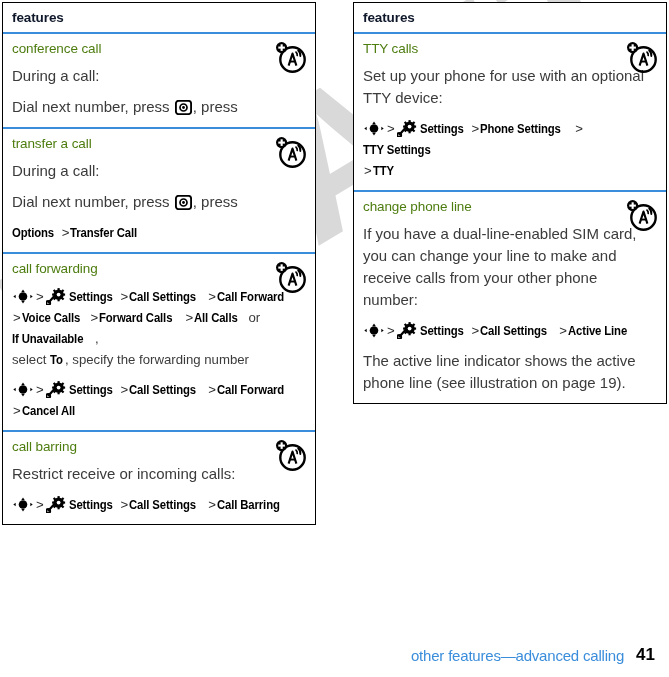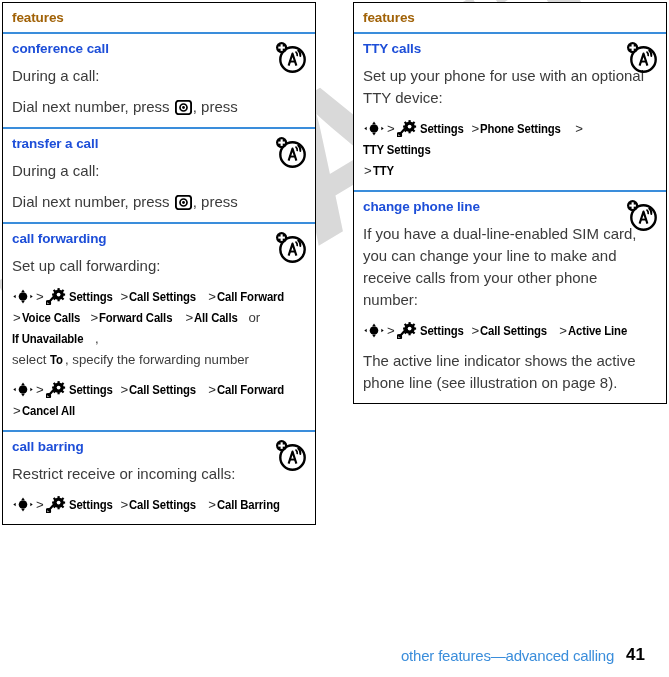--- a/index.html
+++ b/index.html
@@ -61,39 +61,39 @@
   
   .tbl-head {
     position: relative;
     padding: 5px 8px 6px 9px;
     border-bottom: 2.4px solid #3a8ddb;
     background: #ffffff;
   }
   .tbl-head-label {
     font-size: 13.5px;
     font-weight: bold;
-    color: #a16207;
+    color: #0f172a;
     line-height: 15px;
     letter-spacing: -0.1px;
   }
 
   
   .row {
     position: relative;
     background: #ffffff;
     padding: 6px 9px 9px 9px;
     border-bottom: 2.4px solid #3a8ddb;
     box-sizing: border-box;
   }
   .row:last-child { border-bottom: none; }
 
   .row-title {
     font-size: 13.5px;
-    font-weight: bold;
-    color: #1d4ed8;
+    font-weight: normal;
+    color: #4d7c0f;
     line-height: 17px;
     letter-spacing: -0.1px;
     margin-bottom: 2px;
     padding-right: 46px;
   }
 
   .para {
     font-size: 15px;
     color: #3b3b3b;
     line-height: 22px;
@@ -161,21 +161,21 @@
   }
 
   
   .footer {
     position: absolute;
     left: 0;
     right: 0;
     bottom: 8px;
     height: 24px;
     text-align: right;
-    padding-right: 24px;
+    padding-right: 14px;
     z-index: 3;
   }
   .footer-chapter {
     font-size: 15px;
     color: #3a8ddb;
     letter-spacing: -0.2px;
     vertical-align: middle;
   }
   .footer-page {
     font-size: 17px;
@@ -226,34 +226,34 @@
             <path d="M24.2 10.6 q2.6 2.2 2.1 5.4" fill="none" stroke="#000" stroke-width="1.9" stroke-linecap="round"></path>
             <path d="M22.0 12.2 q1.5 1.4 1.2 3.3" fill="none" stroke="#000" stroke-width="1.7" stroke-linecap="round"></path>
           </svg></span>
         <div class="row-title">transfer a call</div>
         <p class="para">During a call:</p>
         <p class="para"><span class="plain">Dial&nbsp;next&nbsp;number,&nbsp;press&nbsp;</span><span class="key-icon"><svg viewBox="0 0 17 15" width="17" height="15">
               <rect x="0.9" y="0.9" width="15.2" height="13.2" rx="2.6" ry="2.6" fill="none" stroke="#000" stroke-width="1.9"></rect>
               <circle cx="8.5" cy="7.5" r="3.5" fill="none" stroke="#000" stroke-width="1.7"></circle>
               <circle cx="8.5" cy="7.5" r="1.4" fill="#000"></circle>
             </svg></span><span class="plain">,&nbsp;press</span></p>
+        <p class="path"><span class="mi">Options</span><span class="gt">&gt;</span><span class="mi">Transfer Call</span></p>
       </div>
       <div class="row">
         <span class="net-icon"><svg viewBox="0 0 34 34" width="34" height="34">
             <circle cx="18.5" cy="19.5" r="12.2" fill="none" stroke="#000" stroke-width="2.4"></circle>
             <circle cx="7.6" cy="7.6" r="5.6" fill="#000"></circle>
             <rect x="6.6" y="4.3" width="2.1" height="6.6" fill="#fff"></rect>
             <rect x="4.3" y="6.55" width="6.6" height="2.1" fill="#fff"></rect>
             <path d="M14.6 25.6 L18.5 13.6 L22.4 25.6" fill="none" stroke="#000" stroke-width="2.1" stroke-linejoin="round"></path>
             <rect x="15.5" y="20.6" width="6" height="1.9" fill="#000"></rect>
             <path d="M24.2 10.6 q2.6 2.2 2.1 5.4" fill="none" stroke="#000" stroke-width="1.9" stroke-linecap="round"></path>
             <path d="M22.0 12.2 q1.5 1.4 1.2 3.3" fill="none" stroke="#000" stroke-width="1.7" stroke-linecap="round"></path>
           </svg></span>
         <div class="row-title">call forwarding</div>
-        <p class="para">Set up call forwarding:</p>
         <p class="path"><span class="nav-icon"><svg viewBox="0 0 22 17" width="22" height="17">
               <circle cx="11" cy="8.5" r="4.3" fill="#000"></circle>
               <path d="M11 1.6 L12.7 4.0 L9.3 4.0 Z" fill="#000"></path>
               <path d="M11 15.4 L9.3 13.0 L12.7 13.0 Z" fill="#000"></path>
               <path d="M1.3 8.5 L3.7 6.8 L3.7 10.2 Z" fill="#000"></path>
               <path d="M20.7 8.5 L18.3 10.2 L18.3 6.8 Z" fill="#000"></path>
             </svg></span><span class="gt">&gt;</span><span class="gear-icon"><svg viewBox="0 0 21 17" width="21" height="17">
               <g fill="#000">
                 <circle cx="12.6" cy="6.6" r="5.2"></circle>
                 <rect x="11.5" y="0.1" width="2.2" height="3.0"></rect>
@@ -396,21 +396,21 @@
                 <rect x="16.1" y="5.5" width="3.0" height="2.2"></rect>
                 <rect x="7.6" y="1.5" width="2.2" height="3.0" transform="rotate(-45 8.7 3)"></rect>
                 <rect x="15.4" y="9.0" width="2.2" height="3.0" transform="rotate(-45 16.5 10.5)"></rect>
                 <rect x="15.4" y="1.5" width="2.2" height="3.0" transform="rotate(45 16.5 3)"></rect>
                 <rect x="7.6" y="9.0" width="2.2" height="3.0" transform="rotate(45 8.7 10.5)"></rect>
               </g>
               <circle cx="12.6" cy="6.6" r="1.9" fill="#fff"></circle>
               <path d="M8.4 8.0 L2.6 14.4" stroke="#000" stroke-width="2.2" fill="none" stroke-linecap="round"></path>
               <circle cx="2.2" cy="15.0" r="2.0" fill="none" stroke="#000" stroke-width="1.9"></circle>
             </svg></span><span class="mi">Settings</span><span class="gt">&gt;</span><span class="mi">Call Settings</span><span class="gt">&gt;</span><span class="mi">Active Line</span></p>
-        <p class="para">The active line indicator shows the active phone line (see illustration on page 8).</p>
+        <p class="para">The active line indicator shows the active phone line (see illustration on page 19).</p>
       </div>
     </div>
 
   <div class="footer">
     <span class="footer-chapter">other features—advanced calling</span><span class="footer-page">41</span>
   </div>
 
 </div>
 
 </body></html>

